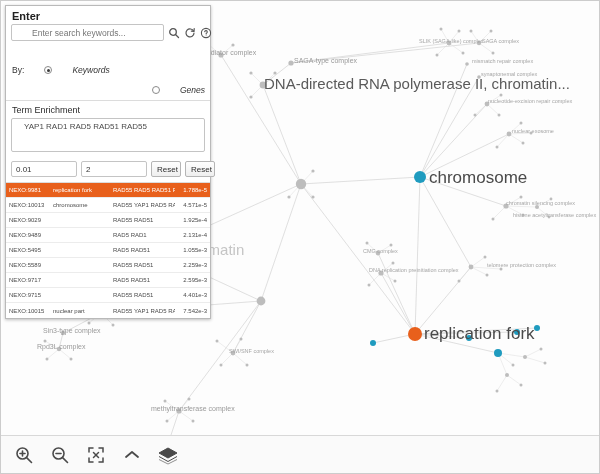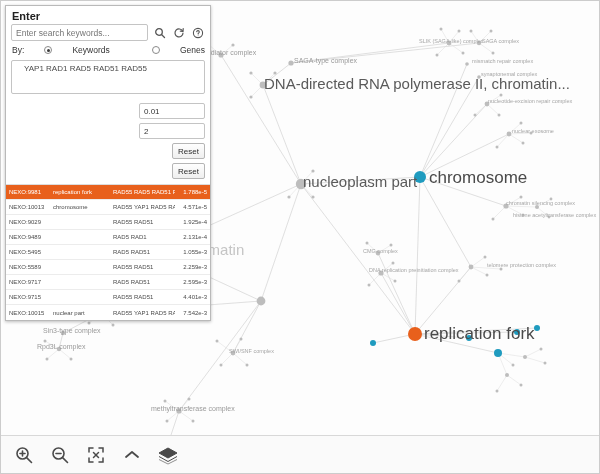--- a/index.html
+++ b/index.html
@@ -73,21 +73,21 @@
     padding: 0 5px 4px 5px;
     gap: 4px;
   }
   #search-input {
     flex: 1 1 auto;
     height: 17px;
     font-size: 8.5px;
     color: #8a8a8a;
     border: 1px solid #c4c4c4;
     border-radius: 2px;
-    padding: 0 4px;
+    padding: 0 20px;
     box-sizing: border-box;
     outline: none;
     background: #fff;
     font-family: "Liberation Sans", sans-serif;
   }
   .icon-btn {
     width: 15px;
     height: 15px;
     display: flex;
     align-items: center;
@@ -102,20 +102,21 @@
     font-size: 8.5px;
     color: #333;
     gap: 5px;
     justify-content: space-between;
   }
   .radio-item {
     display: flex;
     align-items: center;
     gap: 20px;
     cursor: pointer;
+    font-style: italic;
   }
   .radio {
     width: 8px;
     height: 8px;
     border-radius: 50%;
     border: 1px solid #8a8a8a;
     background: #fff;
     position: relative;
     box-sizing: border-box;
   }
@@ -142,24 +143,23 @@
     font-size: 8px;
     color: #4a4a4a;
     padding: 3px 12px;
     box-sizing: border-box;
     resize: none;
     outline: none;
     font-family: "Liberation Sans", sans-serif;
   }
   .param-row {
     display: flex;
-    align-items: flex-end;
+    align-items: flex-start;
     gap: 4px;
     padding: 5px 5px 5px 5px;
-    flex-direction: column;
   }
   .param-input {
     height: 16px;
     border: 1px solid #c4c4c4;
     border-radius: 2px;
     font-size: 8px;
     padding: 0 4px;
     box-sizing: border-box;
     outline: none;
     color: #333;
@@ -397,21 +397,20 @@
         <circle cx="497" cy="352" r="4" fill="#1f9bbf"></circle>
         <circle cx="468" cy="337" r="3" fill="#1f9bbf"></circle>
         <circle cx="372" cy="342" r="3" fill="#1f9bbf"></circle>
         <circle cx="516" cy="331" r="3" fill="#1f9bbf"></circle>
         <circle cx="536" cy="327" r="3" fill="#1f9bbf"></circle>
       </g>
     </svg>
 
     <div class="net-label huge" style="left:423px;top:323px;">replication fork</div>
     <div class="net-label huge" style="left:428px;top:167px;">chromosome</div>
-    <div class="net-label big" style="left:302px;top:172px;">nucleoplasm part</div>
     <div class="net-label big" style="left:263px;top:74px;">DNA-directed RNA polymerase II, chromatin...</div>
     <div class="net-label small" style="left:293px;top:56px;">SAGA-type complex</div>
     <div class="net-label tiny" style="left:418px;top:37px;">SLIK (SAGA-like) complex</div>
     <div class="net-label tiny" style="left:481px;top:37px;">SAGA complex</div>
     <div class="net-label small" style="left:200px;top:48px;">mediator complex</div>
     <div class="net-label tiny" style="left:511px;top:127px;">nuclear exosome</div>
     <div class="net-label tiny" style="left:487px;top:97px;">nucleotide-excision repair complex</div>
     <div class="net-label tiny" style="left:471px;top:57px;">mismatch repair complex</div>
     <div class="net-label tiny" style="left:480px;top:70px;">synaptonemal complex</div>
     <div class="net-label tiny" style="left:505px;top:199px;">chromatin silencing complex</div>
@@ -454,26 +453,27 @@
         </svg>
       </div>
     </div>
 
     <div class="radio-row">
       <span>By:</span>
       <span class="radio-item">
         <span class="radio on"></span>
         <span>Keywords</span>
       </span>
-      <span class="radio-item" style="margin-left:22px;">
+      <span class="radio-item" style="margin-left:22px;margin-top:40px;">
         <span class="radio"></span>
         <span>Genes</span>
       </span>
     </div>
 
+    <div class="section-head">Term Enrichment</div>
 
     <textarea id="term-textarea" style="">YAP1 RAD1 RAD5 RAD51 RAD55</textarea>
 
     <div class="param-row">
       <input class="param-input a" value="0.01" style="">
       <input class="param-input b" value="2" style="">
       <button class="btn">Reset</button>
       <button class="btn">Reset</button>
     </div>
 

